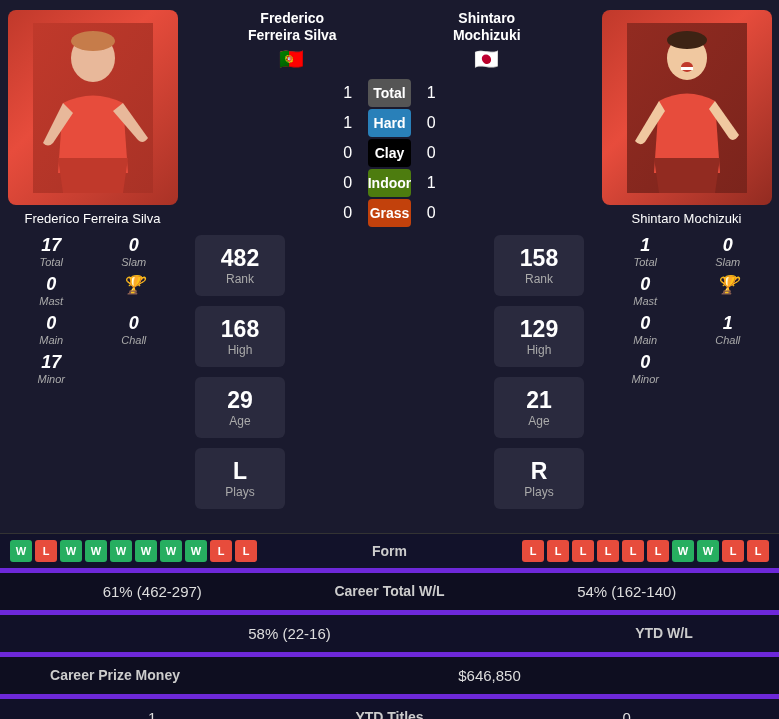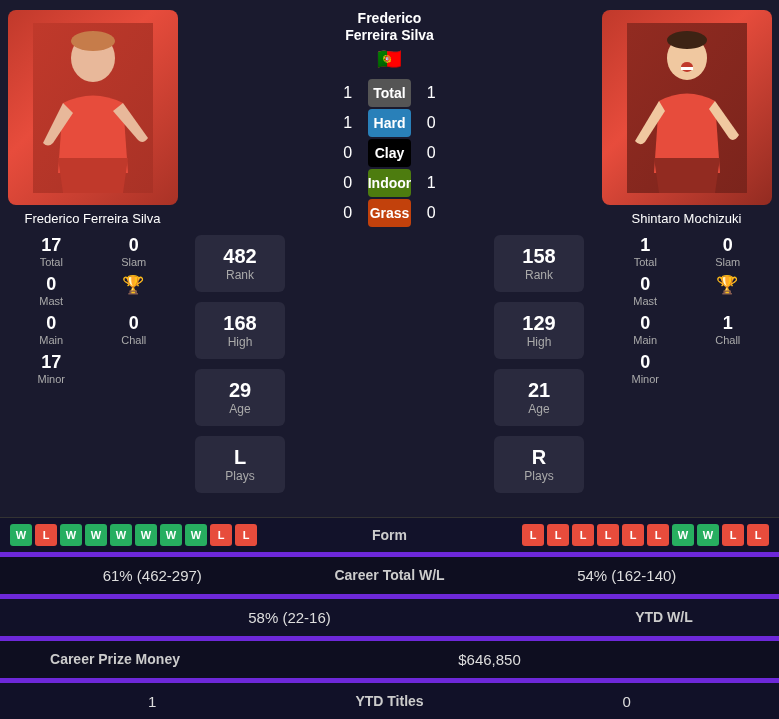--- a/index.html
+++ b/index.html
@@ -75,20 +75,21 @@
       padding: 0 5px;
     }
 
     .player-stats-grid {
       display: grid;
       grid-template-columns: 1fr 1fr;
       gap: 0;
       width: 100%;
       margin-top: 4px;
       padding: 0 10px;
+      font-style: italic;
     }
 
     .stat-cell {
       display: flex;
       flex-direction: column;
       align-items: center;
       padding: 3px 0;
     }
 
     .stat-value {
@@ -197,21 +198,21 @@
 
     .stat-box-left, .stat-box-right {
       background: #2a2a3e;
       border-radius: 6px;
       padding: 10px 20px;
       text-align: center;
       min-width: 90px;
     }
 
     .stat-box-num {
-      font-size: 20px;
+      font-size: 23px;
       font-weight: bold;
       color: #fff;
     }
 
     .stat-box-label {
       font-size: 12px;
       color: #aaa;
     }
 
     
@@ -380,20 +381,29 @@
     <div class="middle-section">
 
       <div class="player-header">
         <div class="player-title-left">
           <div class="player-main-name">
             <span>Frederico</span><br>
             <span>Ferreira Silva</span>
           </div>
           <div class="flag-row">
             <span class="flag">🇵🇹</span>
+          </div>
+        </div>
+        <div class="player-title-right">
+          <div class="player-main-name">
+            <span>Shintaro</span><br>
+            <span>Mochizuki</span>
+          </div>
+          <div class="flag-row">
+            <span class="flag">🇯🇵</span>
           </div>
         </div>
       </div>
 
       <div id="surface-rows">
           <div class="surface-row">
       <span class="surface-score">1</span>
       <span class="surface-badge surface-total">Total</span>
       <span class="surface-score">1</span>
     </div>

